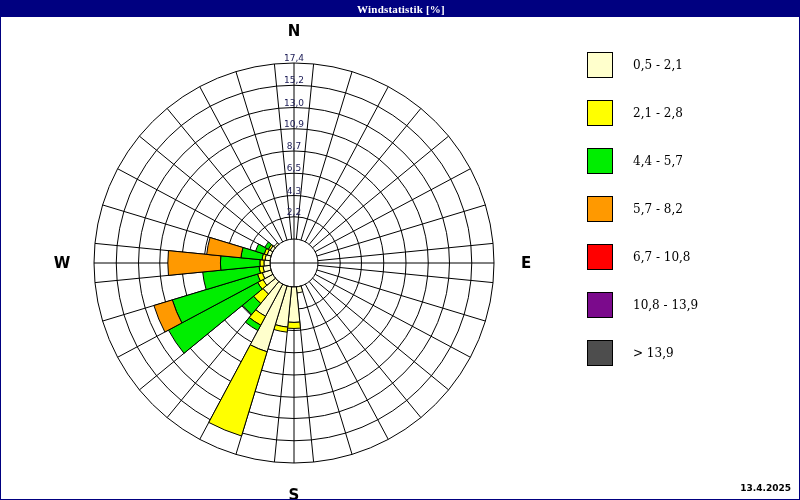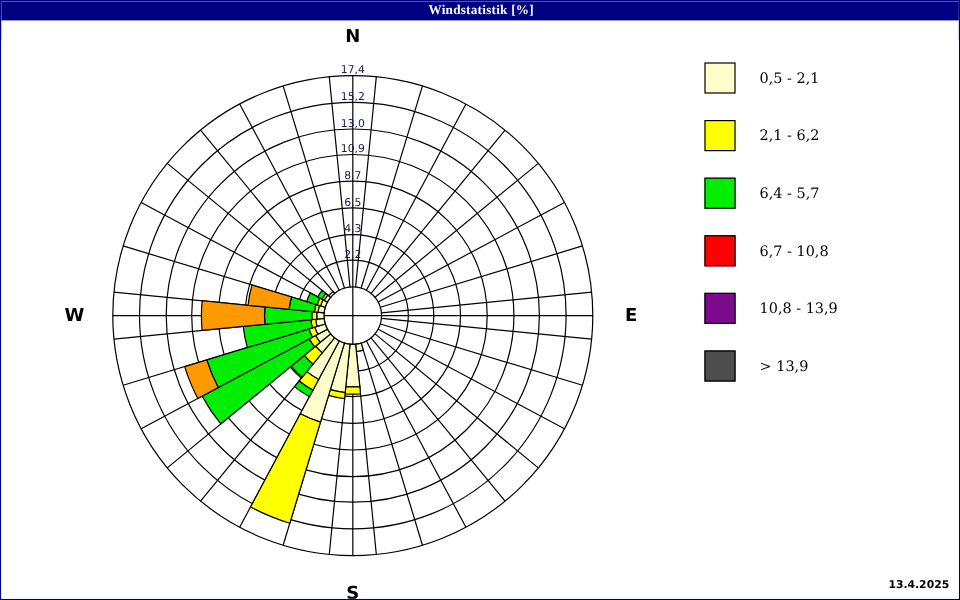--- a/index.html
+++ b/index.html
@@ -221,25 +221,29 @@
     </svg>
   </div>
 
   <div id="legend">
       <div class="legend-row">
         <div class="legend-swatch" style="background: rgb(255, 255, 204);"></div>
         <div class="legend-text">0,5 - 2,1</div>
       </div>
       <div class="legend-row">
         <div class="legend-swatch" style="background: rgb(255, 255, 0);"></div>
-        <div class="legend-text">2,1 - 6,2</div>
+        <div class="legend-text">2,1 - 2,8</div>
       </div>
       <div class="legend-row">
         <div class="legend-swatch" style="background: rgb(0, 238, 0);"></div>
-        <div class="legend-text">6,4 - 5,7</div>
+        <div class="legend-text">4,4 - 5,7</div>
+      </div>
+      <div class="legend-row">
+        <div class="legend-swatch" style="background: rgb(255, 153, 0);"></div>
+        <div class="legend-text">5,7 - 8,2</div>
       </div>
       <div class="legend-row">
         <div class="legend-swatch" style="background: rgb(255, 0, 0);"></div>
         <div class="legend-text">6,7 - 10,8</div>
       </div>
       <div class="legend-row">
         <div class="legend-swatch" style="background: rgb(123, 10, 140);"></div>
         <div class="legend-text">10,8 - 13,9</div>
       </div>
       <div class="legend-row">

